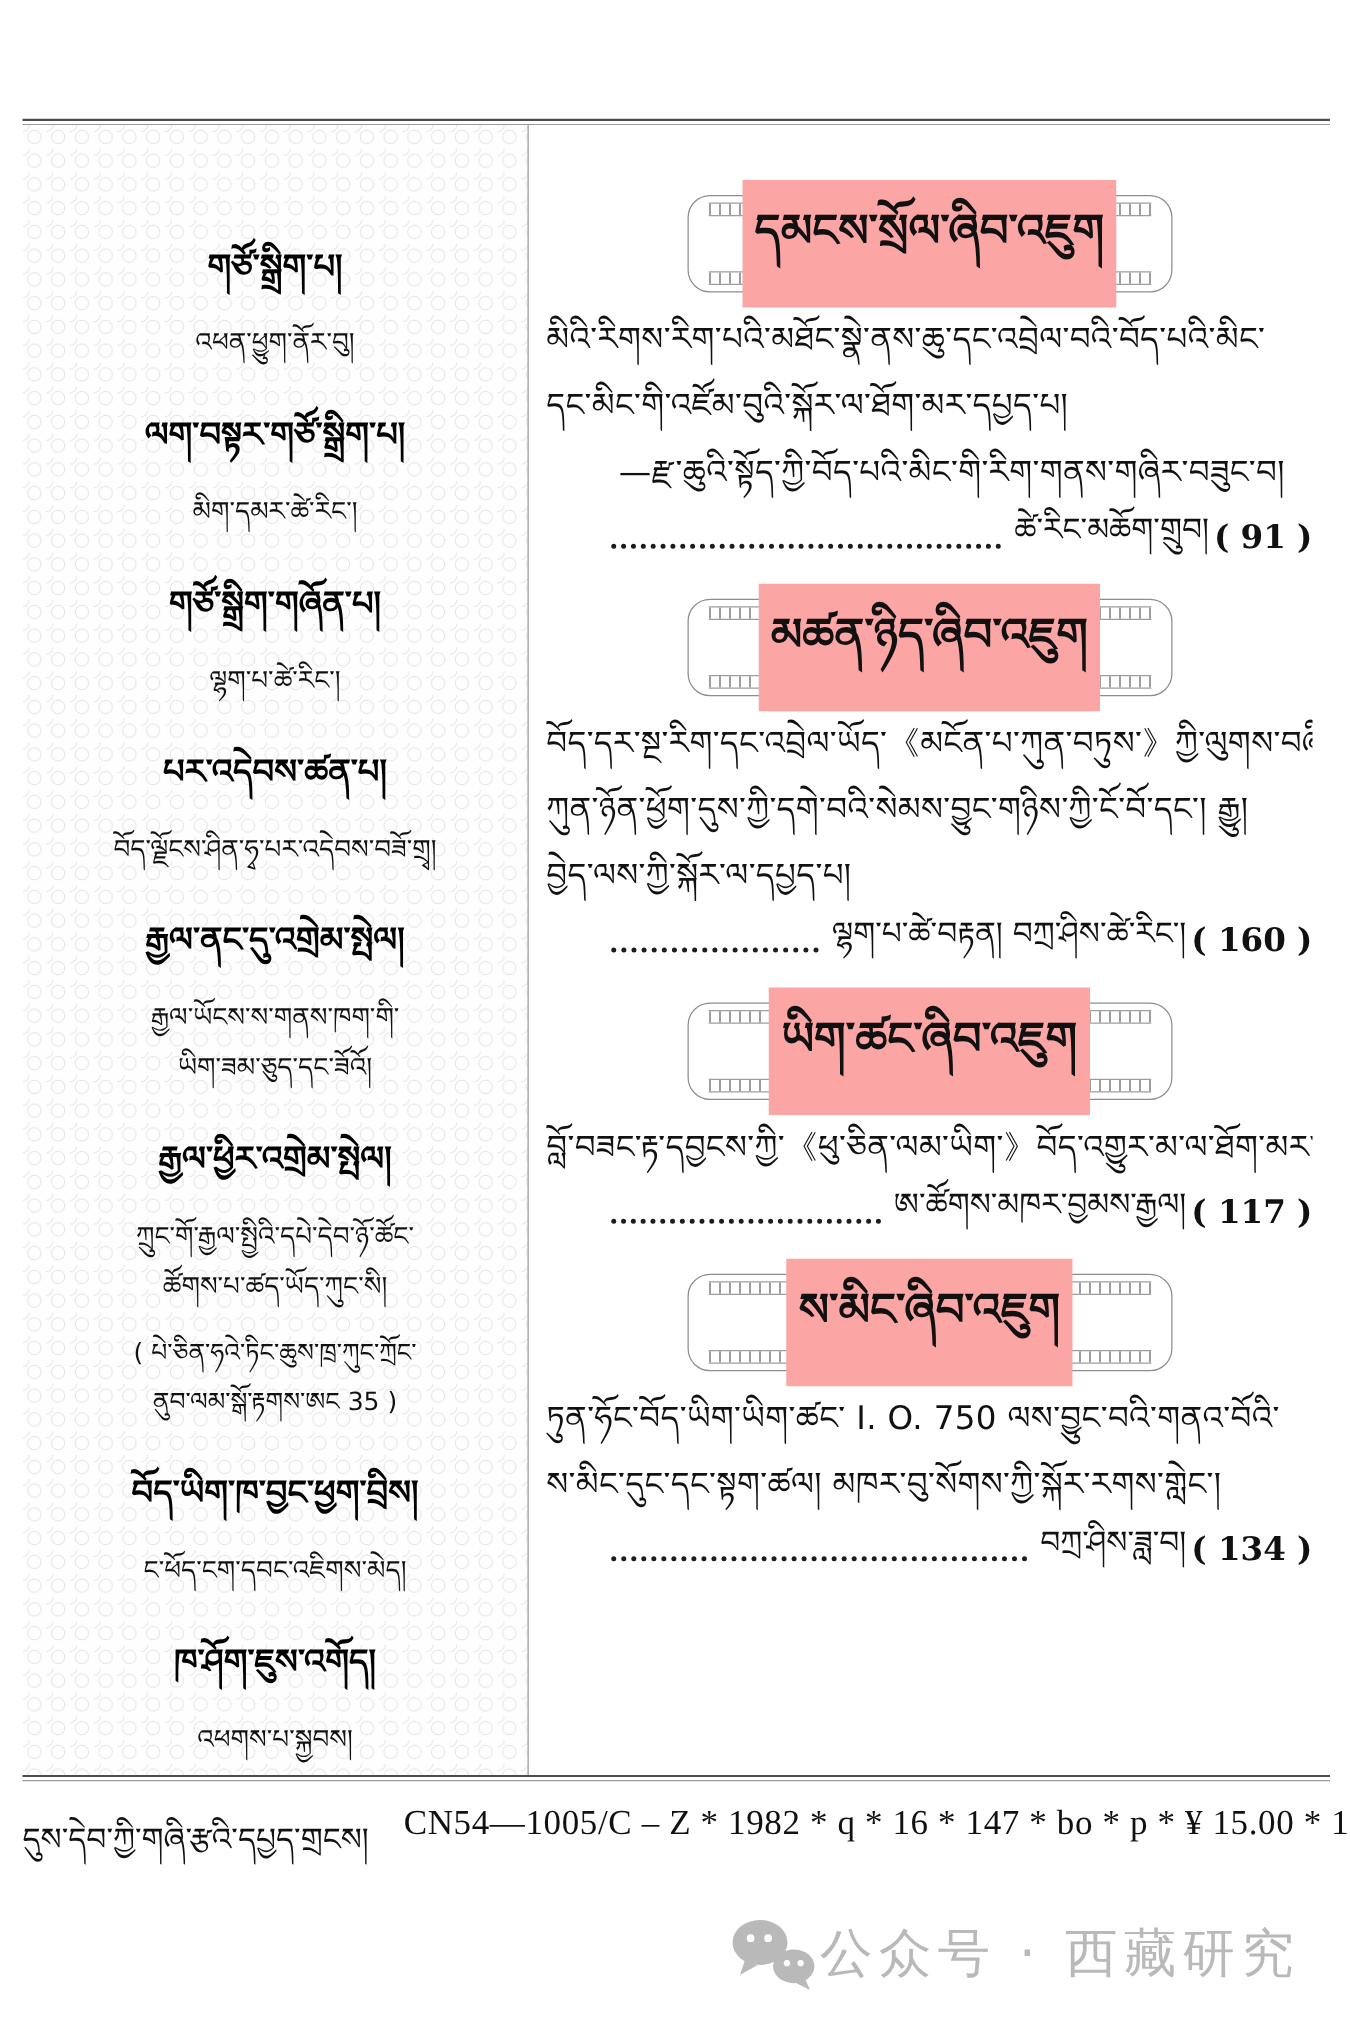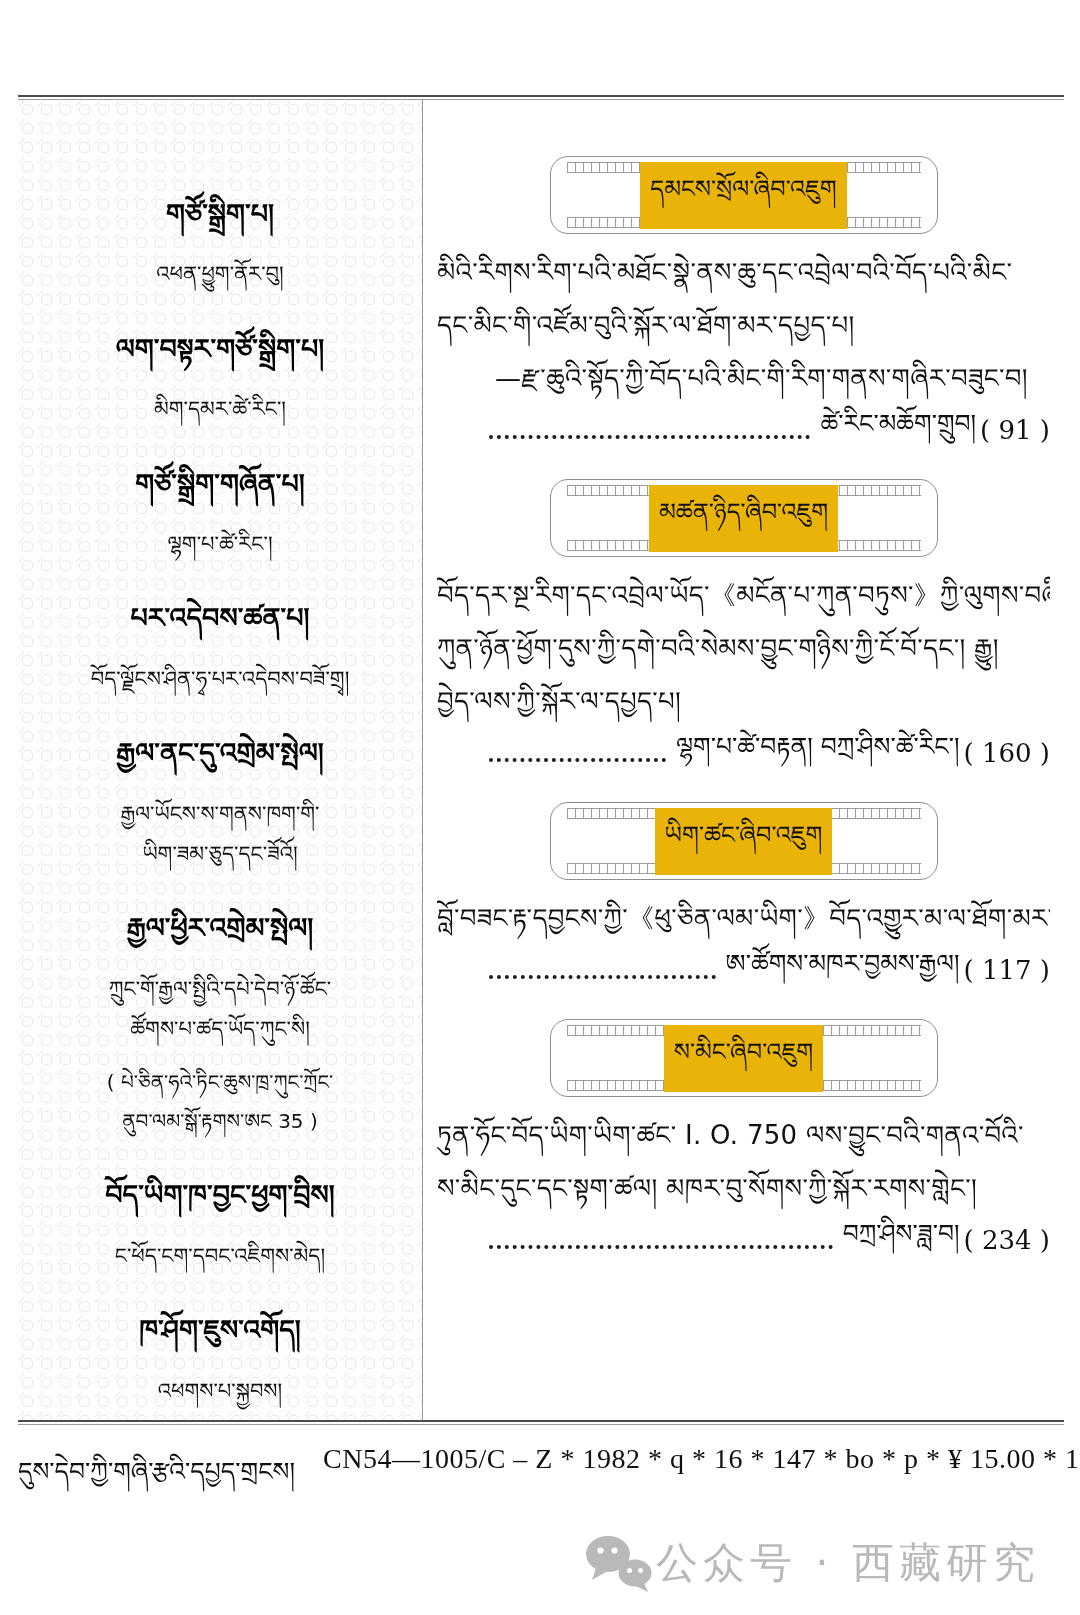--- a/index.html
+++ b/index.html
@@ -40,33 +40,33 @@
   .h-box{position:relative;width:386px;height:76px;background:#fff;
          border:1px solid #8d8d8d;border-radius:18px;
          display:flex;align-items:center;justify-content:center;}
   .h-box.h-narrow{width:252px;height:72px;}
   .h-box::before{content:"";position:absolute;left:16px;right:16px;top:5px;height:9px;
      background:repeating-linear-gradient(90deg,#9d9d9d 0 1.5px,transparent 1.5px 8px);
      border-top:1px solid #9d9d9d;border-bottom:1px solid #9d9d9d;}
   .h-box::after{content:"";position:absolute;left:16px;right:16px;bottom:5px;height:9px;
      background:repeating-linear-gradient(90deg,#9d9d9d 0 1.5px,transparent 1.5px 8px);
      border-top:1px solid #9d9d9d;border-bottom:1px solid #9d9d9d;}
-  .h-title{font-size:24px;font-weight:400;position:relative;z-index:2;background:#eab308;
+  .h-title{font-size:36px;font-weight:700;position:relative;z-index:2;background:#fca5a5;
            padding:0 10px;white-space:nowrap;}
 
   .t-line{font-size:26px;line-height:53px;white-space:nowrap;overflow:hidden;
           letter-spacing:.3px;}
   .sub-line{padding-left:58px;}
   .leader-row{display:flex;align-items:center;height:50px;font-size:25px;}
   .leader-row .dots{flex:1;height:0;border-bottom:4px dotted #1c1c1c;
                     margin:14px 10px 0 52px;}
   .leader-row.with-text .dots{margin-left:10px;}
   .leader-row .lead-text{font-size:26px;white-space:nowrap;}
   .leader-row .authors{white-space:nowrap;margin-right:4px;}
-  .leader-row .pageno{font-family:"DejaVu Serif",serif;font-size:26px;white-space:nowrap;}
+  .leader-row .pageno{font-family:"DejaVu Serif",serif;font-size:26px;white-space:nowrap;font-weight:bold;}
 
   
   .footer{position:absolute;left:18px;top:1443px;right:10px;display:flex;
           align-items:flex-start;gap:28px;white-space:nowrap;}
   .footer .f-tib{font-size:25px;}
   .footer .f-code{font-family:"Liberation Serif","DejaVu Serif",serif;font-size:28px;
                   letter-spacing:.5px;}
 
   
   .watermark{position:absolute;right:40px;top:1532px;display:flex;align-items:center;
@@ -153,21 +153,21 @@
           <div class="h-wrap">
             <div class="h-box">
               <span class="h-title">ས་མིང་ཞིབ་འཇུག</span>
             </div>
           </div>
           <div class="t-line">ཏུན་ཧོང་བོད་ཡིག་ཡིག་ཚང་ I. O. 750 ལས་བྱུང་བའི་གནའ་བོའི་</div>
           <div class="t-line">ས་མིང་དུང་དང་སྟག་ཚལ།  མཁར་བུ་སོགས་ཀྱི་སྐོར་རགས་གླེང་།</div>
           <div class="leader-row">
             <span class="dots"></span>
             <span class="authors">བཀྲ་ཤིས་ཟླ་བ།</span>
-            <span class="pageno">( 234 )</span>
+            <span class="pageno">( 134 )</span>
           </div>
         </section>
       </div>
 
     <div class="rule bottom"></div>
   </div>
 
   <div class="footer">
     <span class="f-tib">དུས་དེབ་ཀྱི་གཞི་རྩའི་དཔྱད་གྲངས།</span>
     <span class="f-code">CN54—1005/C – Z * 1982 * q * 16 * 147 * bo * p * ¥ 15.00 * 1500 * 11 * 2023—11</span>

